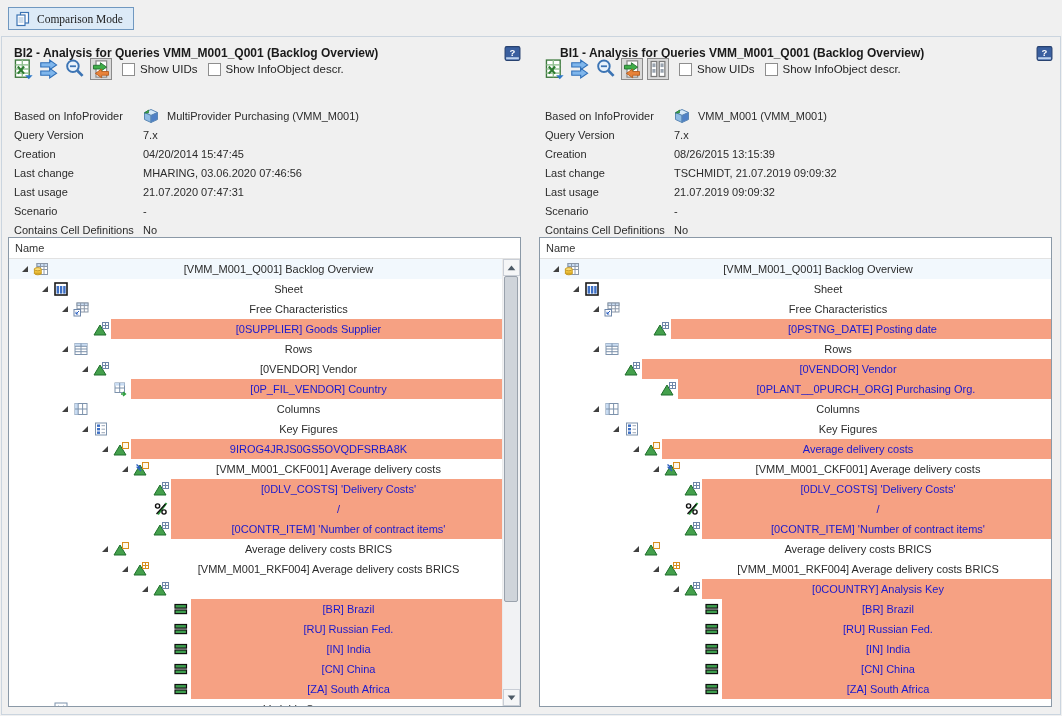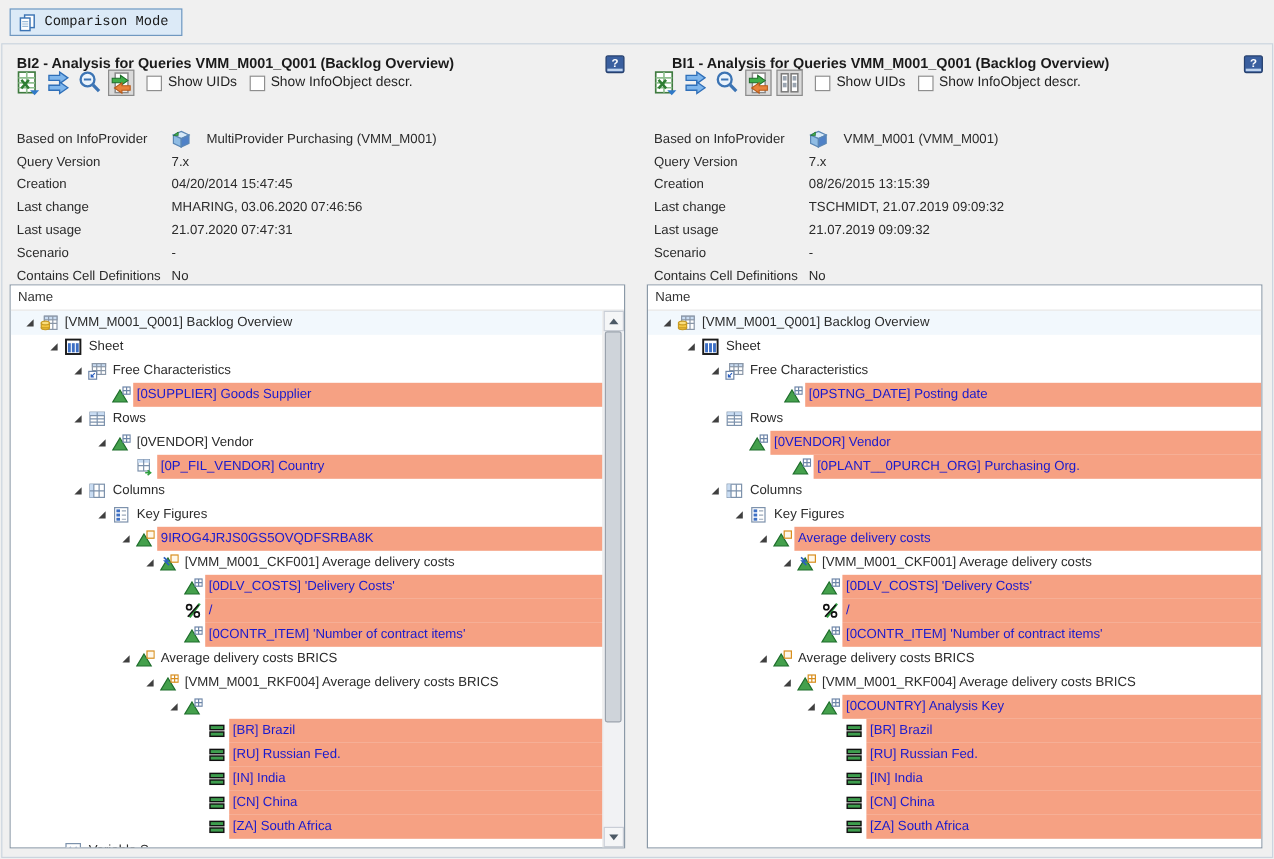--- a/index.html
+++ b/index.html
@@ -3,51 +3,51 @@
 <meta charset="utf-8">
 <style>
   html,body{margin:0;padding:0;}
   .page{position:relative;width:1062px;height:716px;background:#F0F0F0;
         font-family:"Liberation Sans",sans-serif;overflow:hidden;color:#2B2B2B;}
   .i16{width:16px;height:16px;display:inline-block;flex:0 0 16px;}
   .i16 svg{width:16px;height:16px;display:block;}
 
   .cmpbtn{position:absolute;left:8px;top:7px;height:23px;display:flex;align-items:center;gap:6px;
           padding:0 10px 0 6px;background:#DCEAF7;border:1px solid #7098C0;font-size:11.5px;
-          color:#1A1A1A;font-family:Liberation Mono, monospace;cursor:pointer;}
+          color:#1A1A1A;font-family:Liberation Serif, serif;cursor:pointer;}
   .frame{position:absolute;left:1px;top:36px;width:1058px;height:677px;border:1px solid #CBD5DF;}
 
   .ptitle{position:absolute;top:46px;font-size:12px;font-weight:bold;color:#1A1A1A;white-space:nowrap;}
   .help{position:absolute;top:45px;width:17px;height:17px;cursor:pointer;}
   .help svg{width:17px;height:17px;display:block;}
 
   .toolbar{position:absolute;top:56px;height:26px;display:flex;align-items:center;gap:10px;}
   .tbtns{display:flex;align-items:center;gap:4px;}
   .tbtn{width:22px;height:22px;display:flex;align-items:center;justify-content:center;
         box-sizing:border-box;cursor:pointer;}
   .tbtn.pressed{background:#DADADA;border:1px solid #8B8B8B;}
   .cb{display:flex;align-items:center;gap:5px;font-size:11.5px;color:#1F1F1F;cursor:pointer;}
   .cbox{width:13px;height:13px;background:#FFFFFF;border:1px solid #8E8E8E;box-sizing:border-box;}
 
   .props{position:absolute;top:106px;font-size:11px;color:#2B2B2B;}
   .prow{display:flex;align-items:center;height:19px;}
   .plabel{width:129px;flex:0 0 129px;}
-  .pvalue{display:flex;align-items:center;gap:13px;white-space:nowrap;justify-content:flex-end;}
+  .pvalue{display:flex;align-items:center;gap:8px;white-space:nowrap;justify-content:flex-end;}
 
   .tree{position:absolute;top:237px;width:513px;height:470px;background:#FFFFFF;
         border:1px solid #8B99A7;box-sizing:border-box;}
   .thead{height:20px;line-height:20px;padding-left:6px;font-size:11px;color:#333333;
          border-bottom:1px solid #E2E2E2;background:#FFFFFF;}
   .tbody{position:absolute;top:21px;left:0;right:0;bottom:0;overflow:hidden;background:#FFFFFF;}
   .tbody.has-sb{right:17px;}
   .trow{display:flex;align-items:center;height:20px;font-size:11px;color:#2B2B2B;white-space:nowrap;}
   .trow.tint{background:var(--tint);}
   .texp{width:16px;height:16px;flex:0 0 16px;}
   .texp svg{width:16px;height:16px;display:block;}
-  .rtext{flex:1 1 auto;height:100%;display:flex;align-items:center;padding-left:3px;margin-left:2px;min-width:0;}
+  .rtext{flex:1 1 auto;height:100%;display:flex;align-items:center;padding-left:3px;margin-left:2px;min-width:0;justify-content:center;}
   .rtext.hl{background:var(--hl);}
   .tlabel.blue{color:var(--blue);}
 
   .sb{position:absolute;top:21px;right:0;bottom:0;width:17px;background:#F1F2F4;border-left:1px solid #EBEBEB;}
   .sbup,.sbdown{position:absolute;left:0;width:17px;height:17px;display:flex;align-items:center;
         justify-content:center;background:#F5F6F7;border:1px solid #C9CED6;box-sizing:border-box;cursor:pointer;}
   .sbup{top:0;}
   .sbdown{bottom:0;}
   .sbup svg,.sbdown svg{width:9px;height:6px;display:block;}
   .sbthumb{position:absolute;left:1px;top:17px;width:14px;height:326px;background:#CFD4DA;

